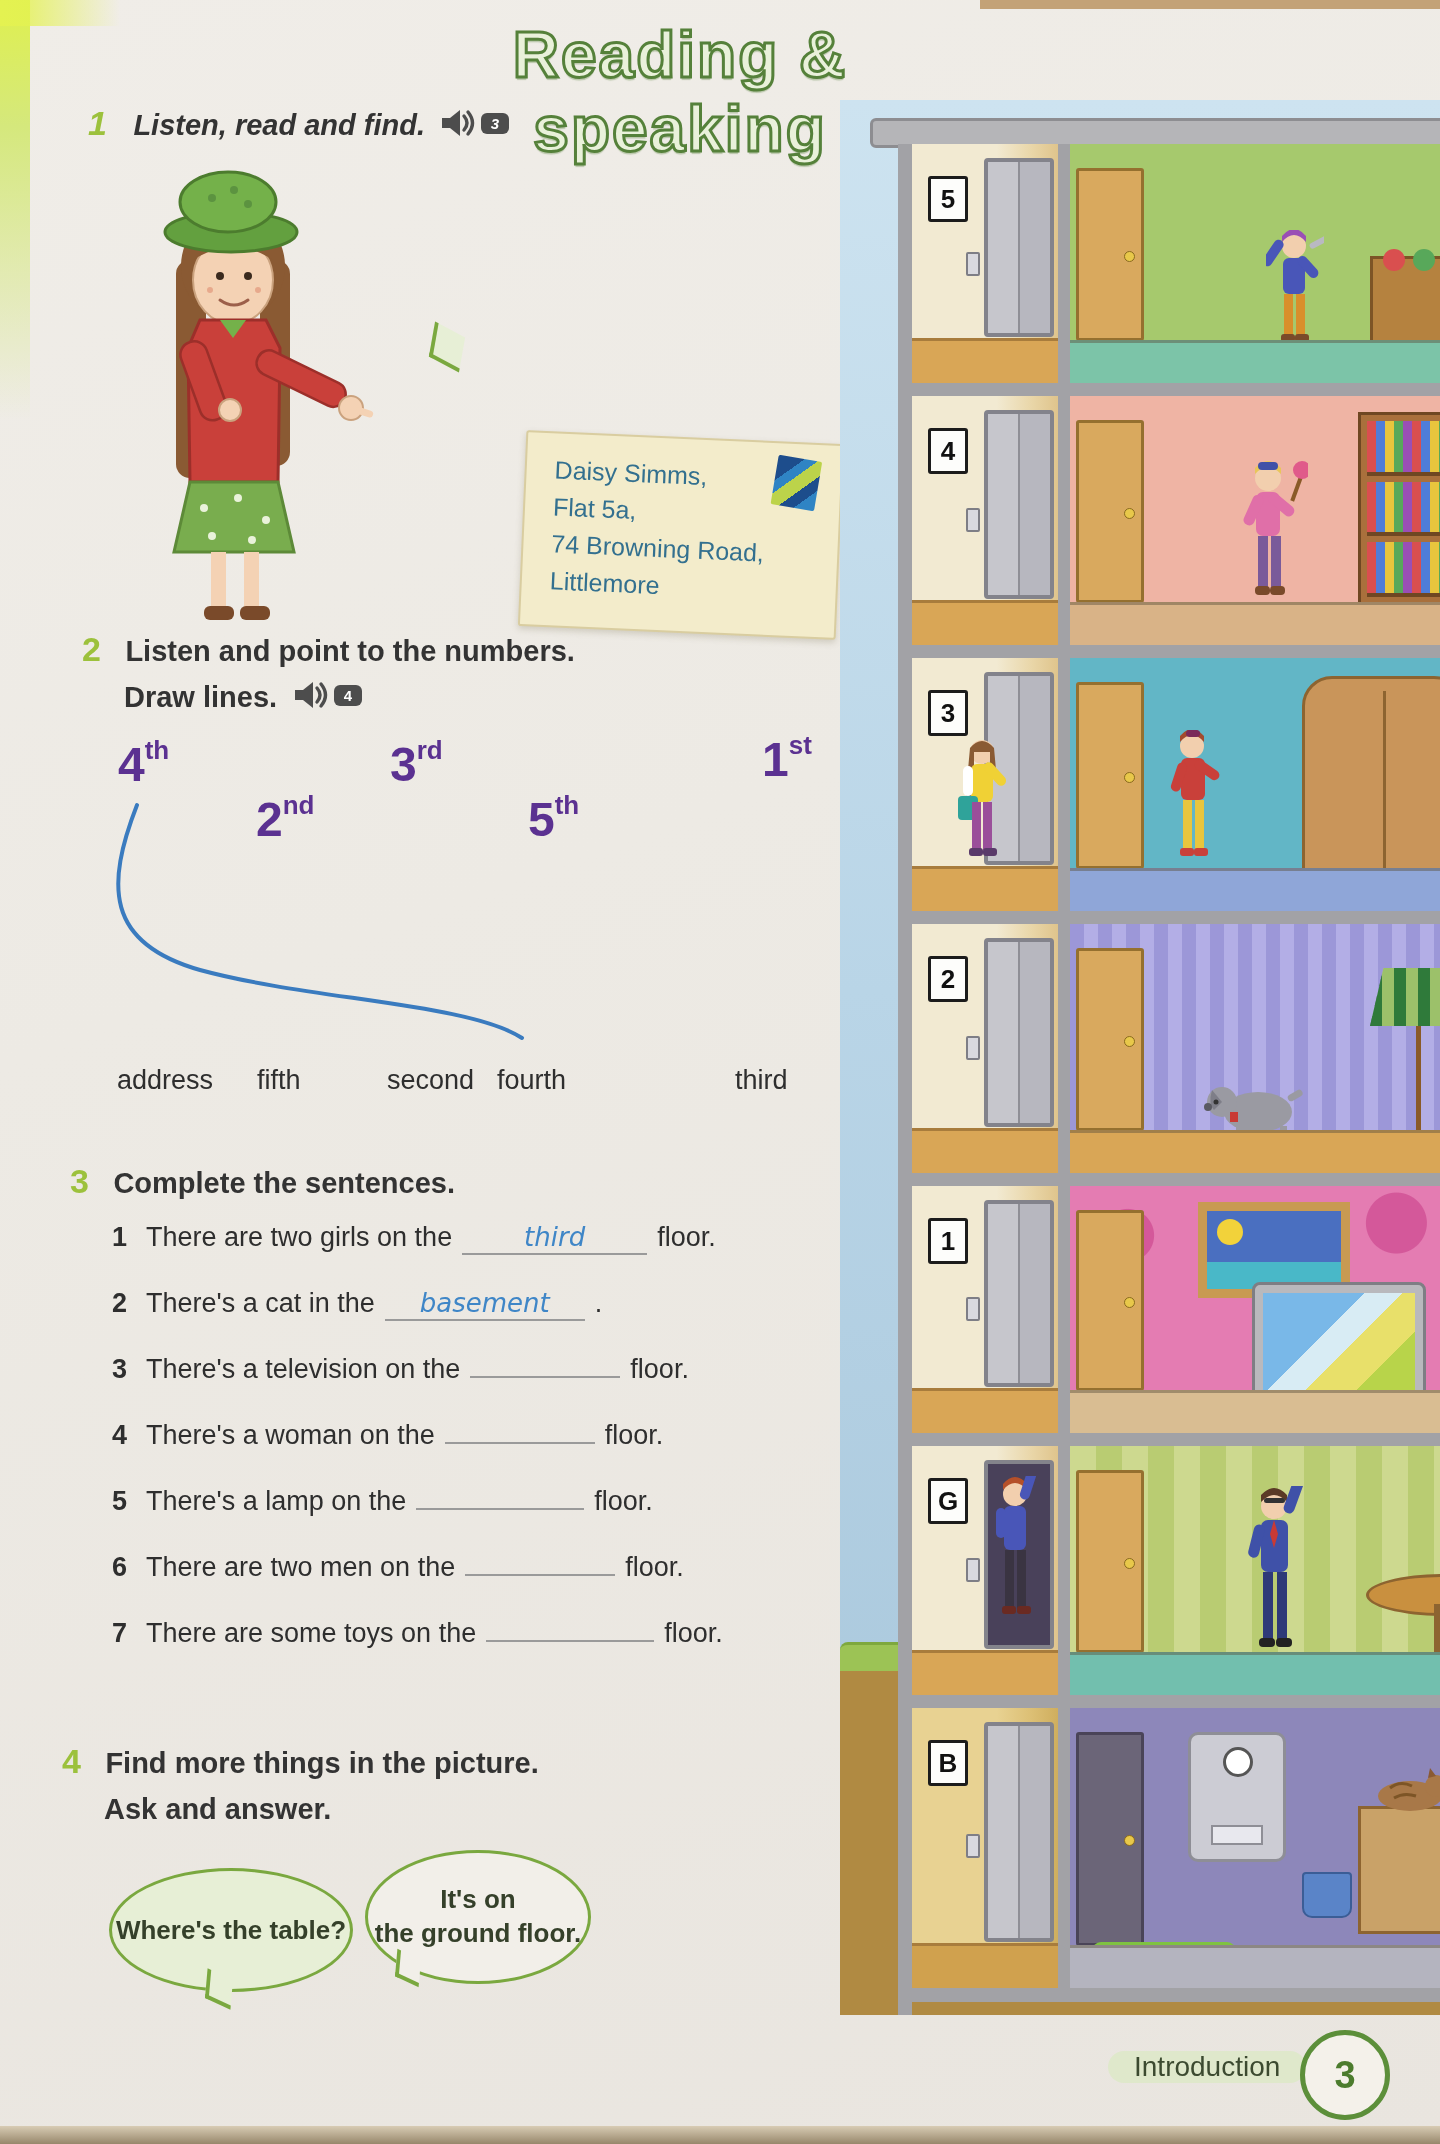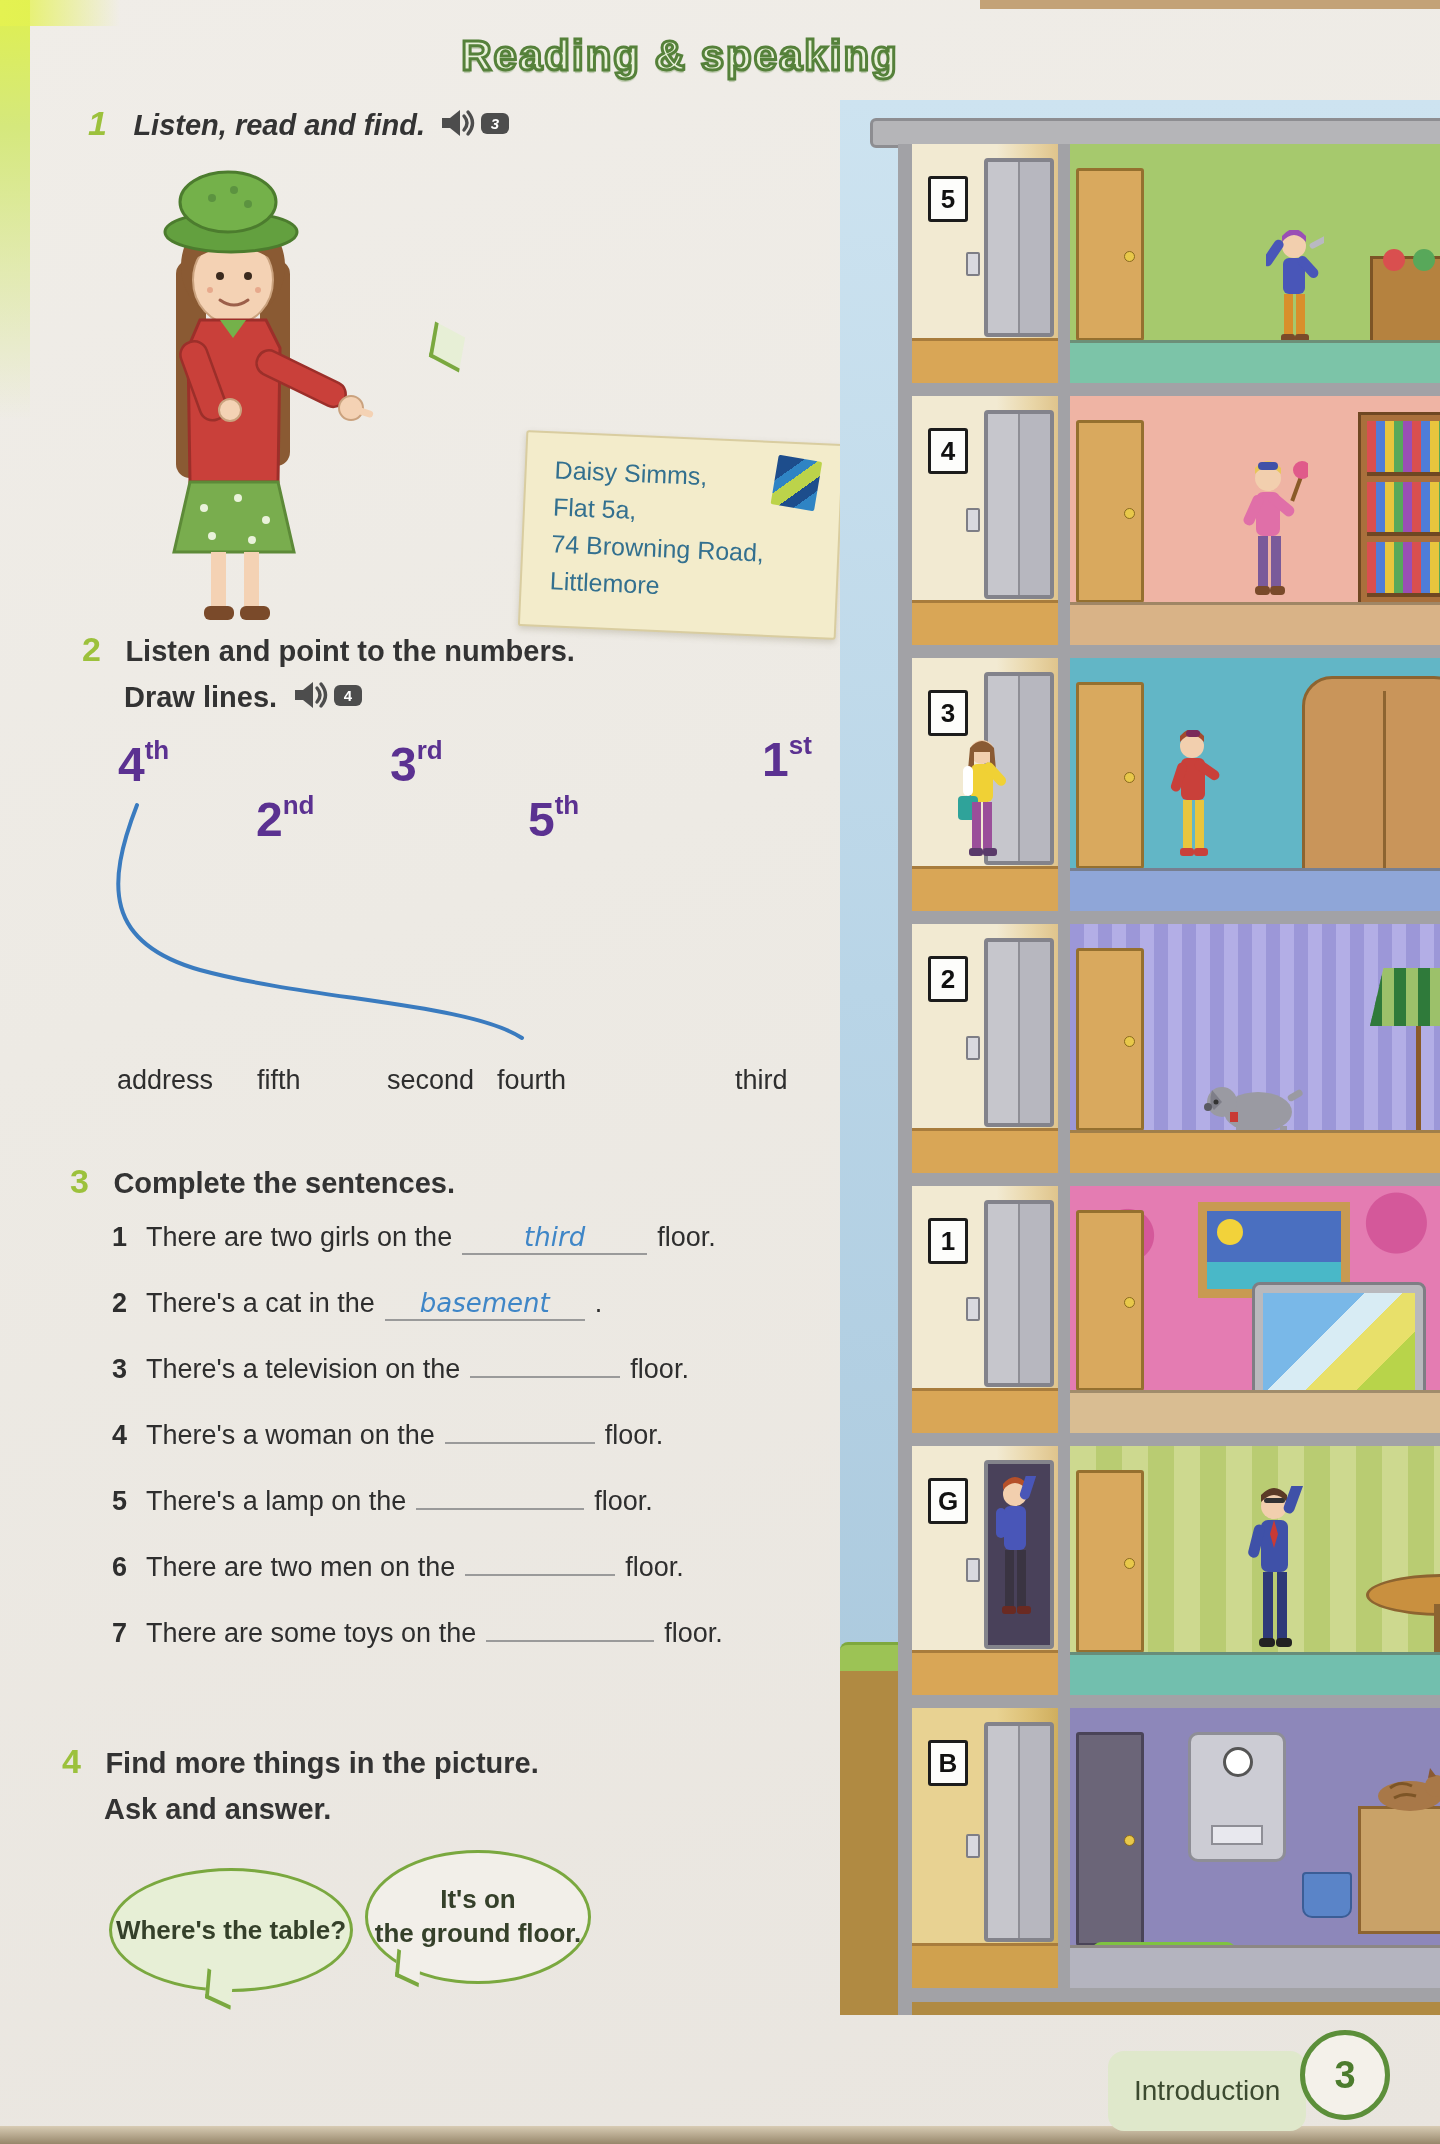--- a/index.html
+++ b/index.html
@@ -9,21 +9,21 @@
   .abs{position:absolute;}
   
   .flare-left{left:0;top:0;width:30px;height:420px;
     background:linear-gradient(180deg,#dff04e 0%,#d5e87c 30%,rgba(213,232,124,0)100%);}
   .flare-corner{left:0;top:0;width:120px;height:26px;
     background:linear-gradient(90deg,#e4f251 0%,rgba(228,242,81,0)100%);}
   .edge-top{left:980;top:0;width:460px;height:9px;background:#c3a277;left:980px;}
   .edge-bottom{left:0;top:2126px;width:1440px;height:18px;
     background:linear-gradient(180deg,#d8ccb4,#97876b);}
   
-  .title{left:400px;top:32px;width:560px;text-align:center;font-size:42px;font-weight:700;
+  .title{left:400px;top:18px;width:560px;text-align:center;font-size:64px;font-weight:700;
     letter-spacing:2px;color:#e9f1da;-webkit-text-stroke:3px #55813a;
     text-shadow:0 3px 1px rgba(85,129,58,.35);}
   
   .exnum{font-size:34px;font-weight:700;color:#9cc13c;}
   .exhead{font-size:29px;font-weight:700;color:#333;}
   .audio{display:inline-flex;vertical-align:-4px;margin-left:10px;}
   
   .bubble-main{left:415px;top:192px;width:420px;height:238px;border-radius:50%;
     background:#e7efd6;border:4px solid #7aa83f;display:flex;align-items:center;justify-content:center;
     text-align:center;font-size:25.5px;line-height:1.42;color:#35402a;}
@@ -48,21 +48,21 @@
     text-align:center;margin:0 10px;}
   .answer{font-family:"DejaVu Sans",sans-serif;font-style:italic;font-size:26px;color:#3f86c7;}
   
   .bubble-sm{border-radius:50%;display:flex;align-items:center;justify-content:center;
     text-align:center;font-size:26px;color:#35402a;font-weight:bold;}
   .bubble-q{left:109px;top:1868px;width:238px;height:118px;background:#e7efd6;border:3.5px solid #7aa83f;}
   .bubble-a{left:365px;top:1850px;width:220px;height:128px;background:#f2efe9;border:3.5px solid #7aa83f;line-height:1.3;}
   .tail-q{left:205px;top:1975px;transform:rotate(25deg) skew(20deg);width:24px;height:24px;}
   .tail-a{left:395px;top:1955px;transform:rotate(25deg) skew(20deg);width:22px;height:22px;background:#f2efe9;}
   
-  .intro-pill{left:1108px;top:2051px;padding:24px 26px;background:#dfe8cb;border-radius:16px;
+  .intro-pill{left:1108px;top:2051px;padding:0 26px;background:#dfe8cb;border-radius:16px;
     font-size:28px;color:#3c4a30;}
   .page-circle{left:1300px;top:2030px;width:80px;height:80px;border:5px solid #5c8f3a;border-radius:50%;
     background:#f4f1ea;display:flex;align-items:center;justify-content:center;
     font-size:38px;font-weight:700;color:#4c7c2e;}
   
   .scene{left:840px;top:100px;width:600px;height:1915px;overflow:hidden;}
   .sky{left:0;top:0;width:100%;height:1620px;
     background:linear-gradient(180deg,#cde3f0,#b9d5e7 55%,#accade);}
   .earth{left:0;top:1560px;width:100%;height:360px;background:#b08a42;}
   .grass{left:0;top:1542px;width:72px;height:26px;background:#9cc355;border-top:3px solid #7ea83e;border-radius:8px 8px 0 0;}

